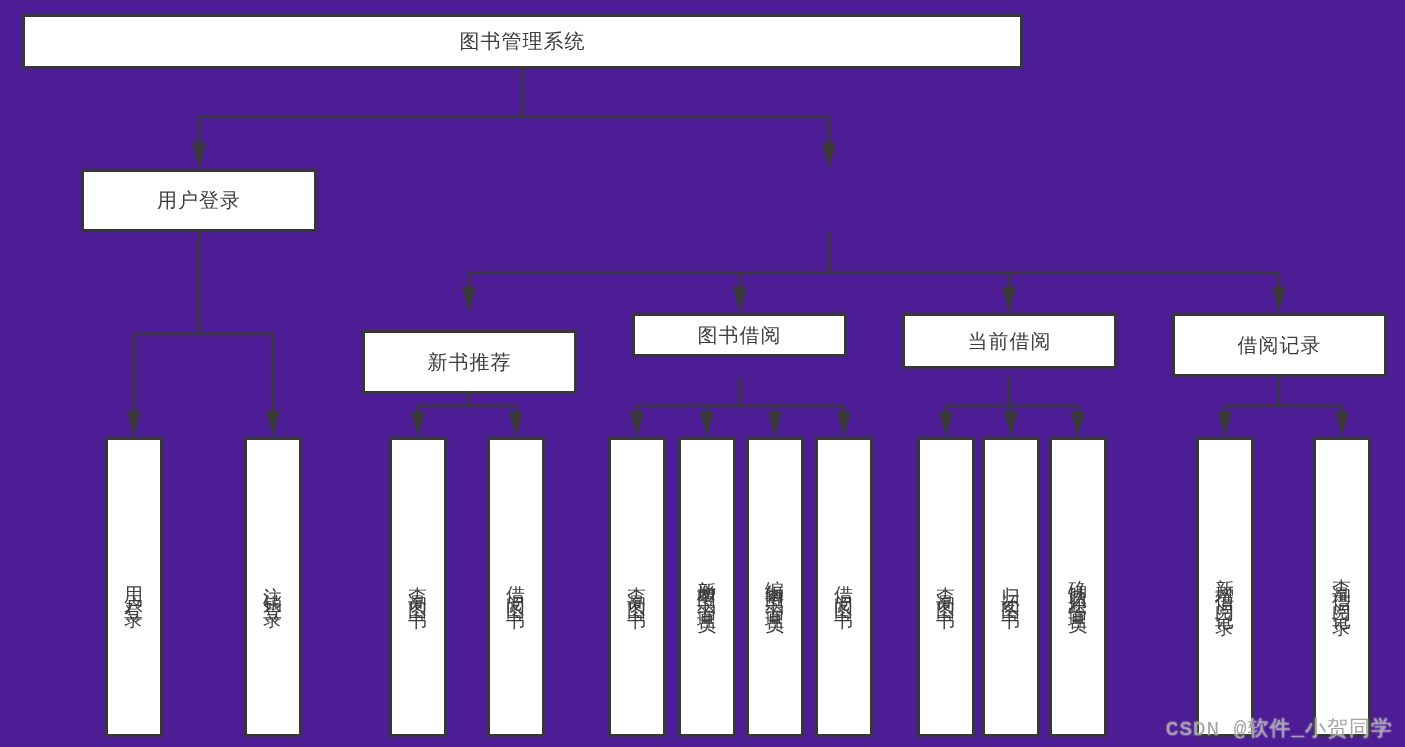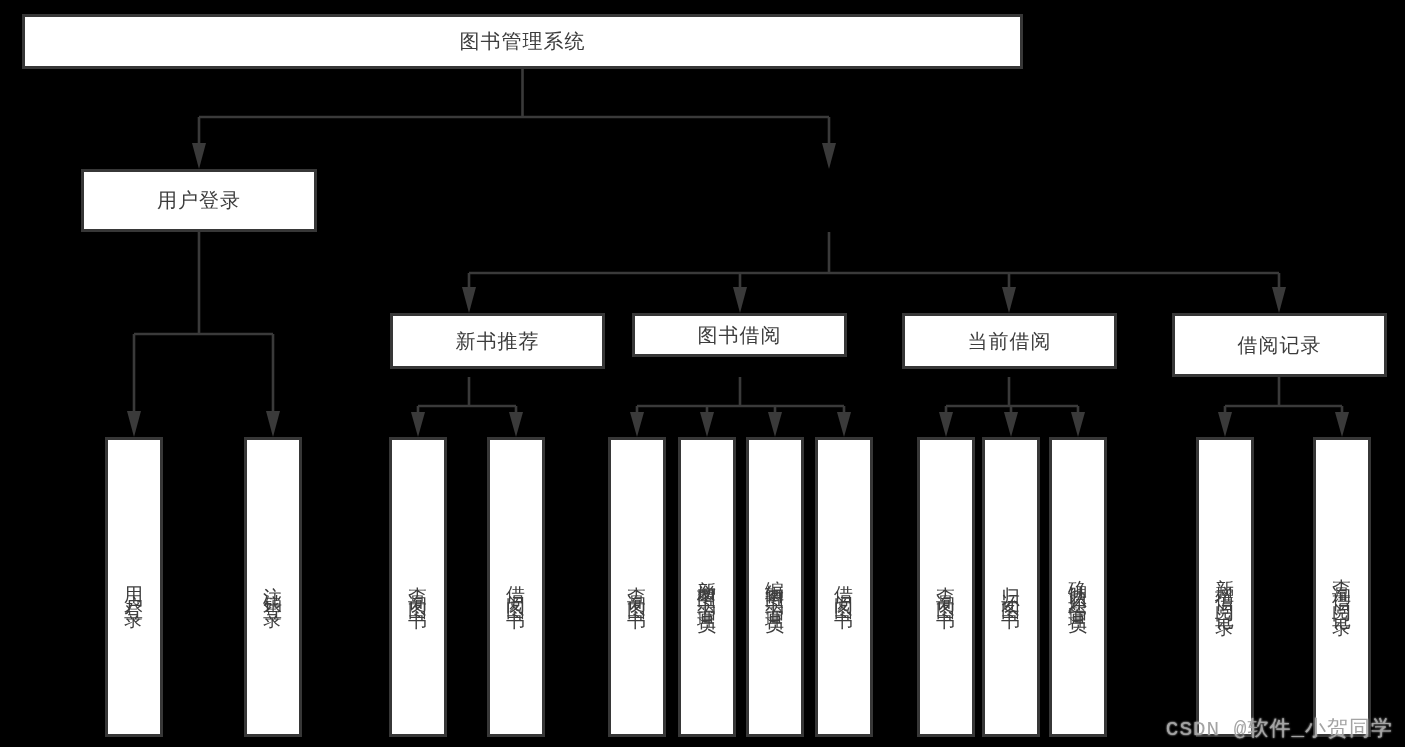--- a/index.html
+++ b/index.html
@@ -1,19 +1,19 @@
 <!DOCTYPE html>
 <html><head>
 <meta charset="utf-8">
 <style>
   html,body{margin:0;padding:0;background:#ffffff;}
   #canvas{
     position:relative;
     width:1405px;height:747px;
-    background:#000000;
+    background:#4c1d95;
     font-family:"Liberation Sans","DejaVu Sans",sans-serif;
     overflow:hidden;
   }
   #connectors{position:absolute;left:0;top:0;width:1405px;height:747px;}
   .hnode{
     position:absolute;
     box-sizing:border-box;
     border:3px solid #373737;
     background:#ffffff;
     display:flex;align-items:center;justify-content:center;
@@ -125,21 +125,21 @@
   </svg>
 
   <div class="hnode" style="left:22px;top:14px;width:1001px;height:55px;">
     <span>图书管理系统</span>
   </div>
 
   <div class="hnode" style="left:81px;top:169px;width:236px;height:63px;">
     <span>用户登录</span>
   </div>
 
-  <div class="hnode" style="left:362px;top:313px;width:215px;height:56px;margin-left:28px;">
+  <div class="hnode" style="left:362px;top:330px;width:215px;height:64px;">
     <span>新书推荐</span>
   </div>
   <div class="hnode" style="left:632px;top:313px;width:215px;height:44px;">
     <span>图书借阅</span>
   </div>
   <div class="hnode" style="left:902px;top:313px;width:215px;height:56px;">
     <span>当前借阅</span>
   </div>
   <div class="hnode" style="left:1172px;top:313px;width:215px;height:64px;">
     <span>借阅记录</span>

